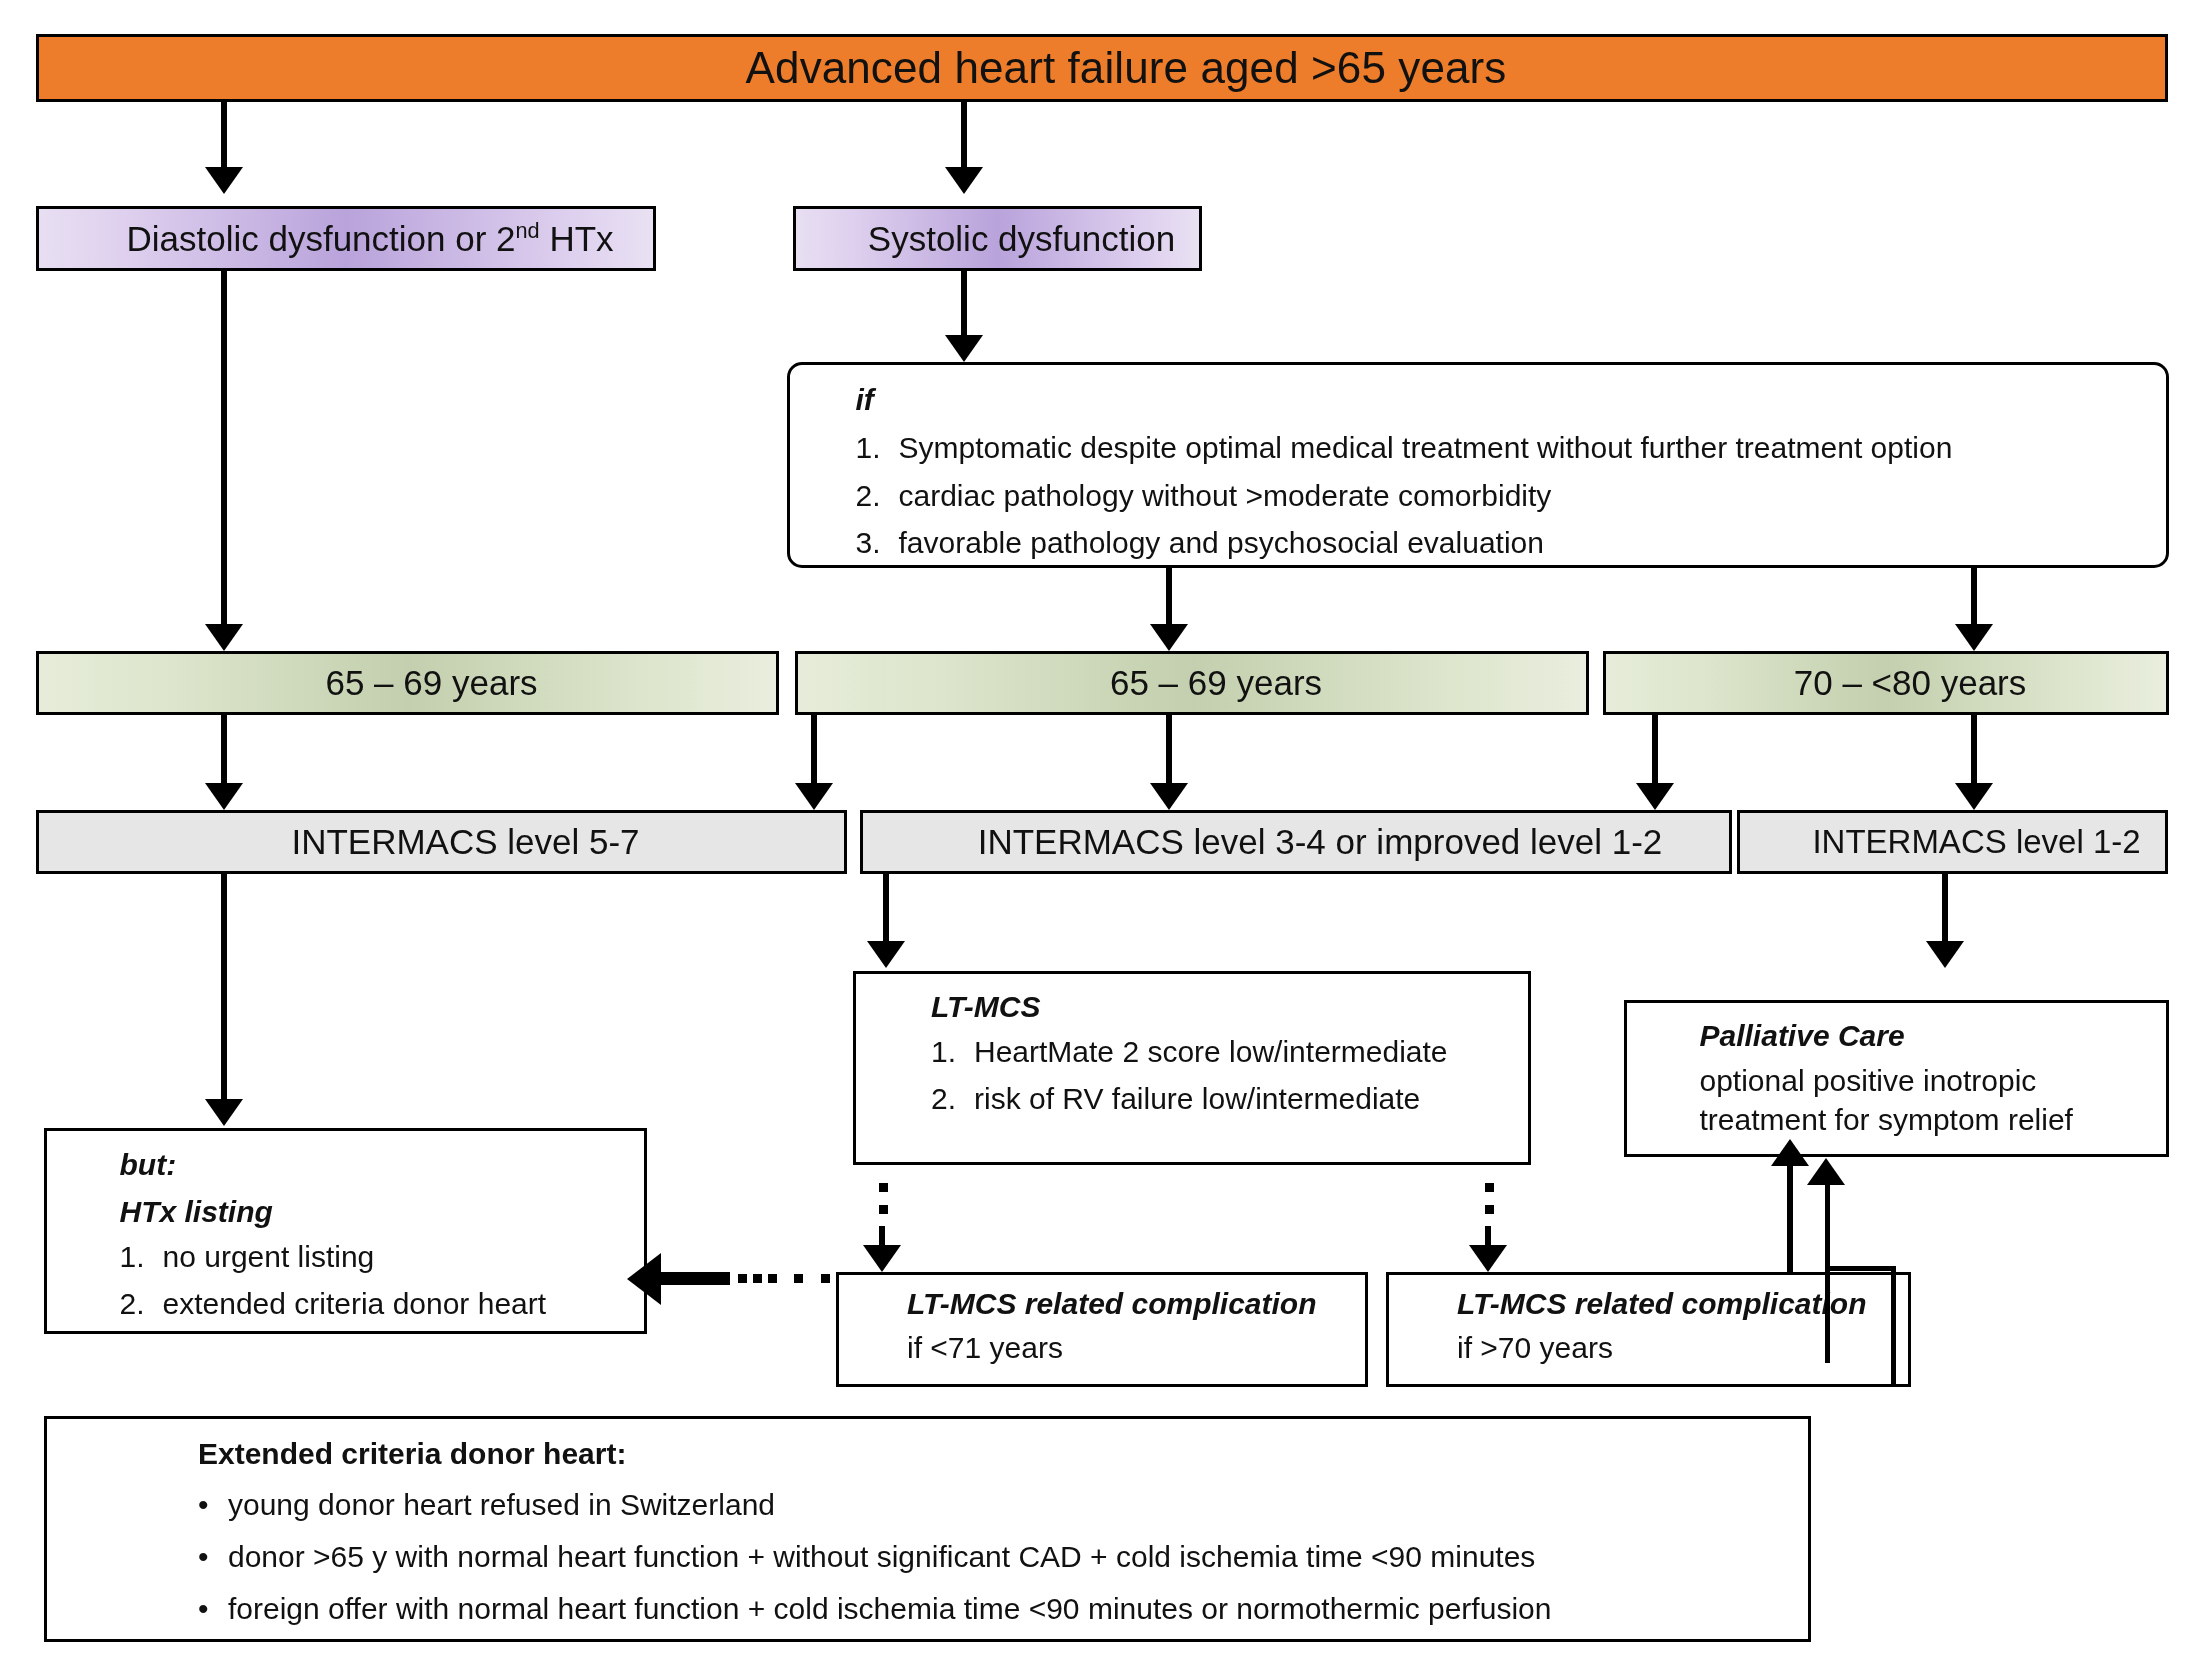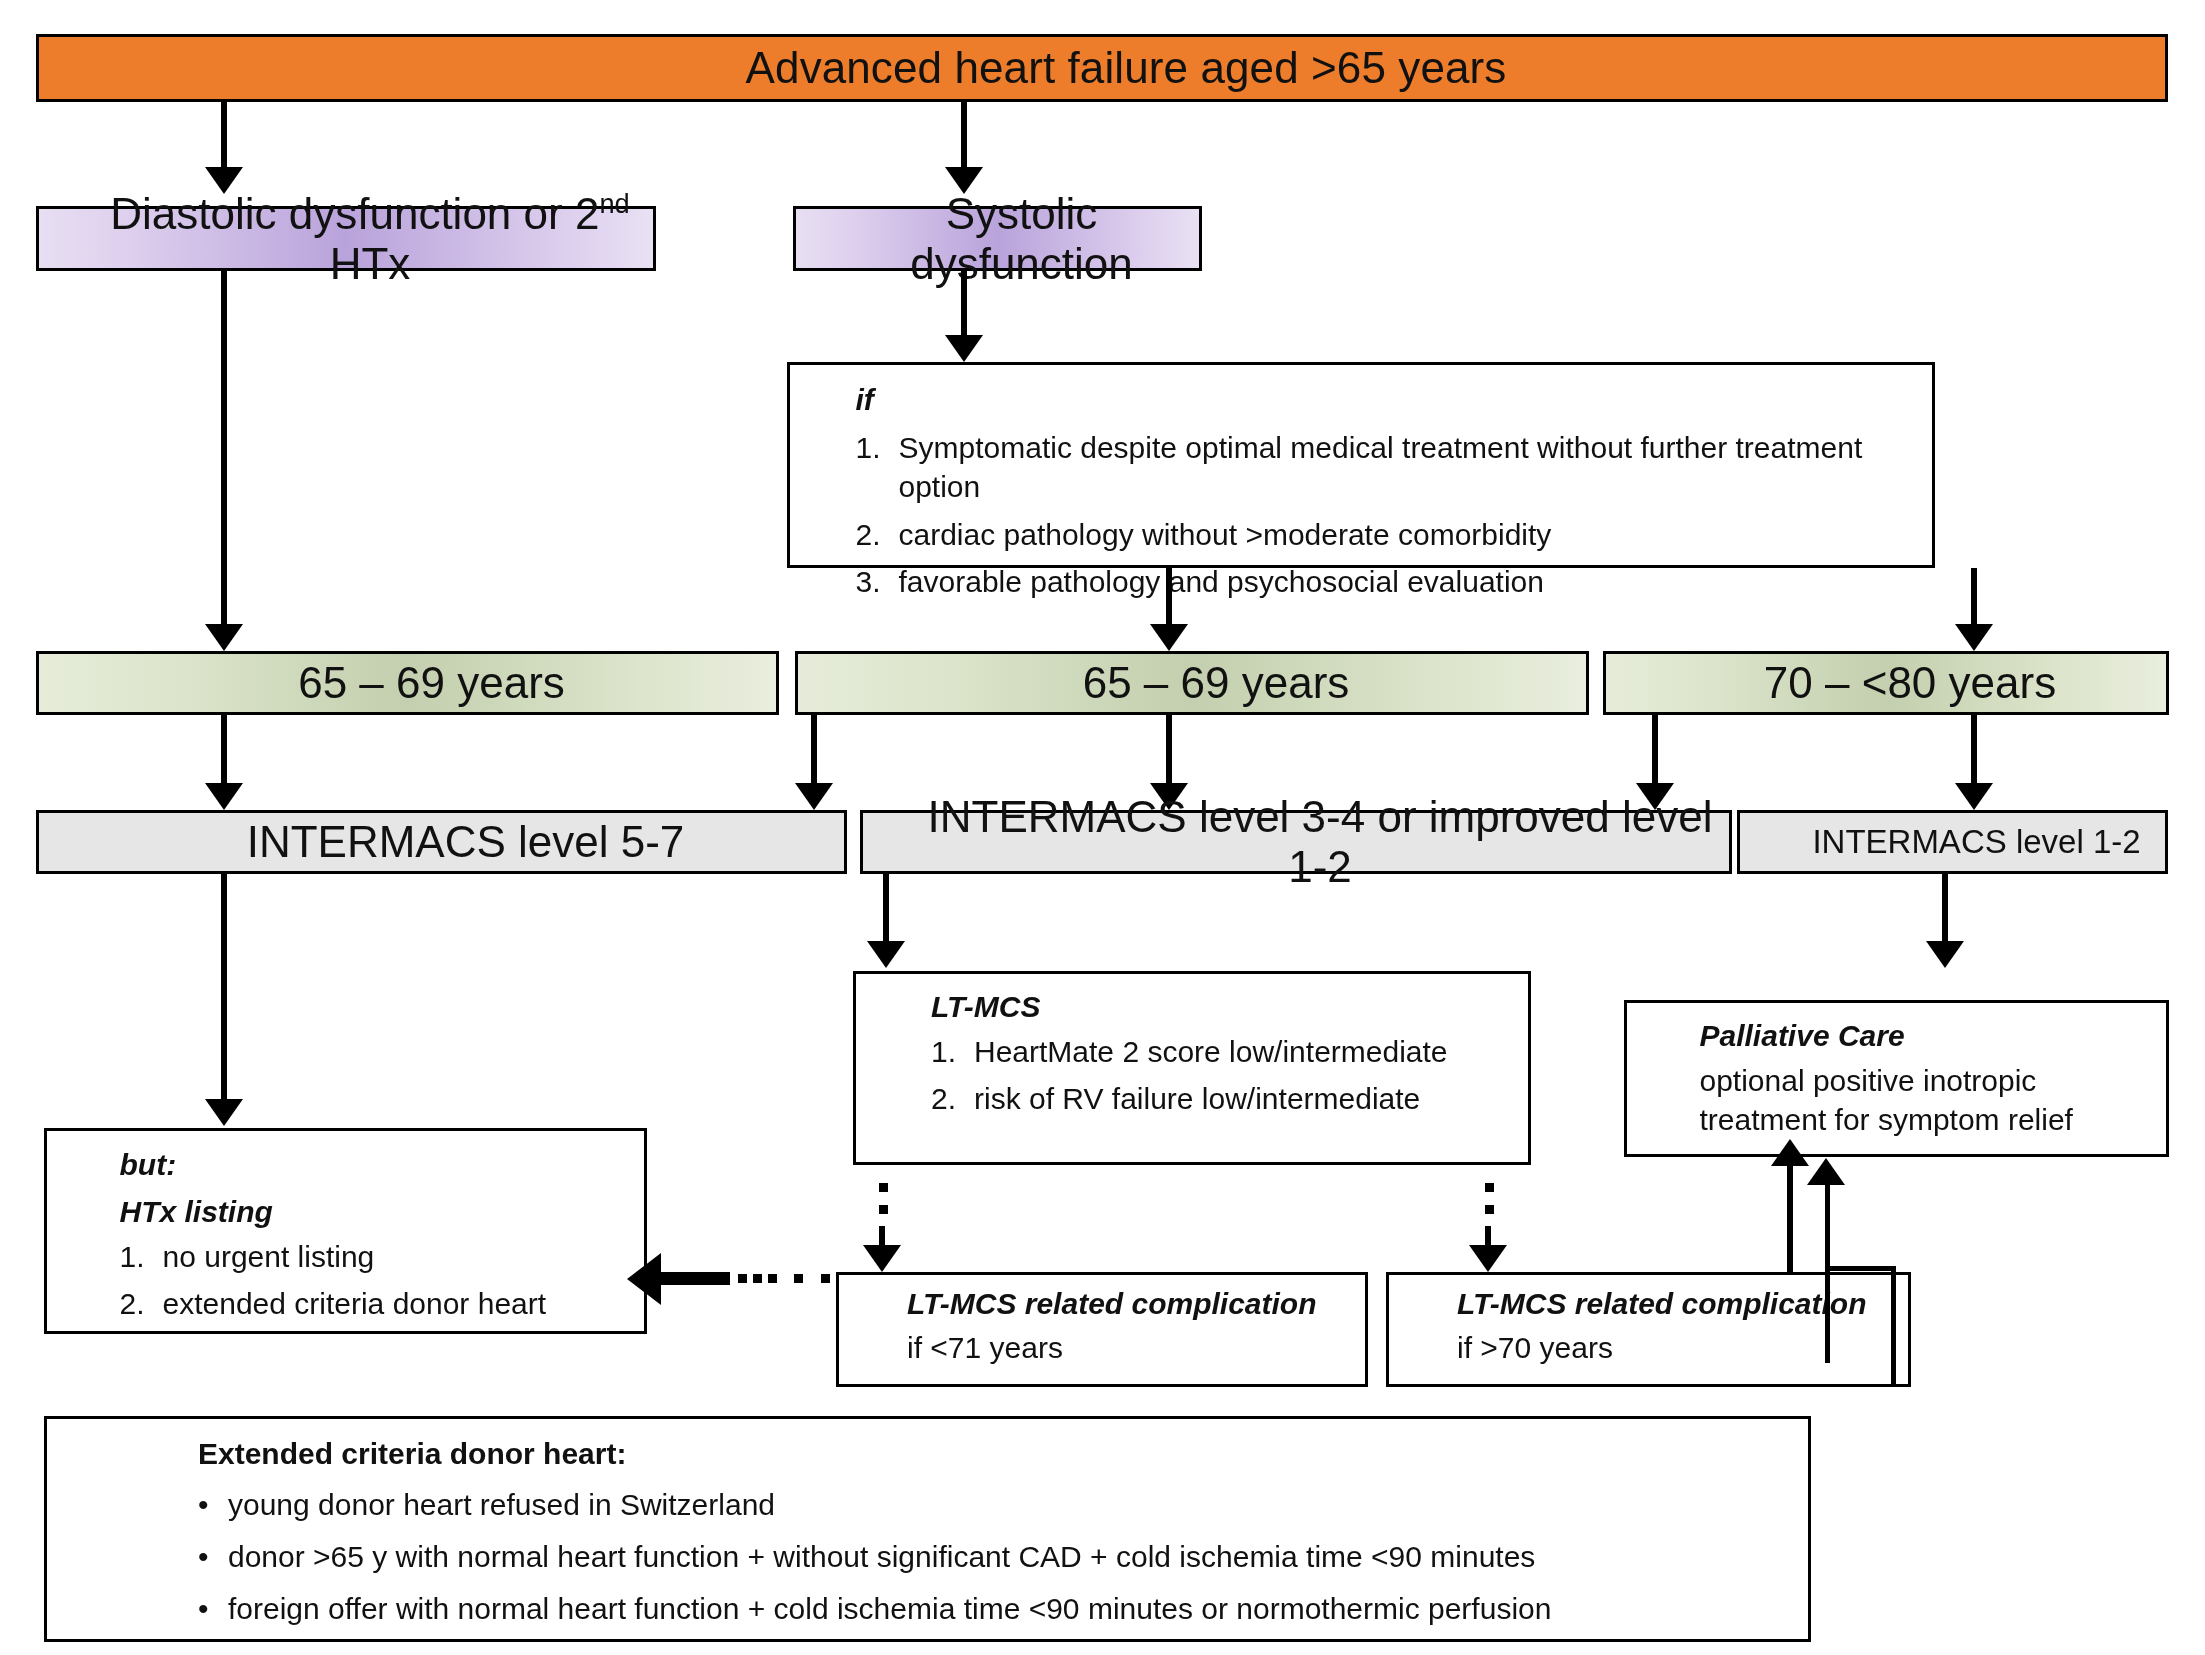--- a/index.html
+++ b/index.html
@@ -4,21 +4,21 @@
 <style>
   html,body{margin:0;padding:0;background:#ffffff;}
   body{font-family:"Liberation Sans","DejaVu Sans",sans-serif;}
   #stage{position:relative;width:2205px;height:1655px;background:#fff;overflow:hidden;}
 
   .box{position:absolute;box-sizing:border-box;border:3.5px solid #000;background:#fff;padding-left:48px;}
   .box .inner{width:100%;height:100%;display:flex;flex-direction:column;justify-content:center;}
 
   .ctr{text-align:center;}
   .hdr-text{font-size:44px;color:#111;letter-spacing:0.1px;}
-  .lbl{font-size:44px;color:#111;}
+  .lbl{font-size:35px;color:#111;}
   .lbl-sm{font-size:33px;color:#111;}
   .body-text{font-size:30px;color:#111;line-height:1.30;}
   .bold-it{font-weight:bold;font-style:italic;}
   .bold{font-weight:bold;}
 
   .orange{background:#ed7d2b;}
   .purple{background:linear-gradient(to right,#e8dff2 0%,#ded0ee 14%,#b9a3db 50%,#ddcfee 86%,#e9e1f3 100%);}
   .green{background:linear-gradient(to right,#e6ecd9 0%,#dde5cc 18%,#c3cfae 50%,#dde5cc 82%,#e9eede 100%);}
   .gray{background:#e6e6e6;}
 
@@ -70,21 +70,21 @@
       <span class="lbl">Systolic dysfunction</span>
     </div>
   </div>
 
   <div class="ln vl" style="left:221px;top:271px;height:357px;"></div>
   <div class="ah-d" style="left:205px;top:624px;"></div>
 
   <div class="ln vl" style="left:961px;top:271px;height:68px;"></div>
   <div class="ah-d" style="left:945px;top:335px;"></div>
 
-  <div class="box" style="left:787px;top:362px;width:1148px;height:206px;">
+  <div class="box" style="left:787px;top:362px;width:1382px;height:206px;border-radius:15px;">
     <div class="inner pad" style="justify-content:flex-start;padding-top:15px;">
       <div class="body-text bold-it" style="margin-bottom:9.4px;">if</div>
       <ul class="numlist body-text">
         <li>
             <span class="n">1.</span>
             <span>Symptomatic despite optimal medical treatment without further treatment option</span>
           </li>
         <li>
             <span class="n">2.</span>
             <span>cardiac pathology without &gt;moderate comorbidity</span>

